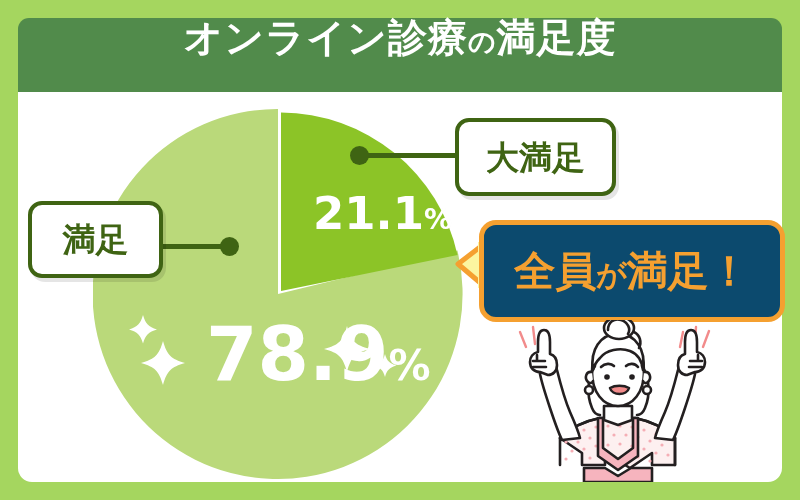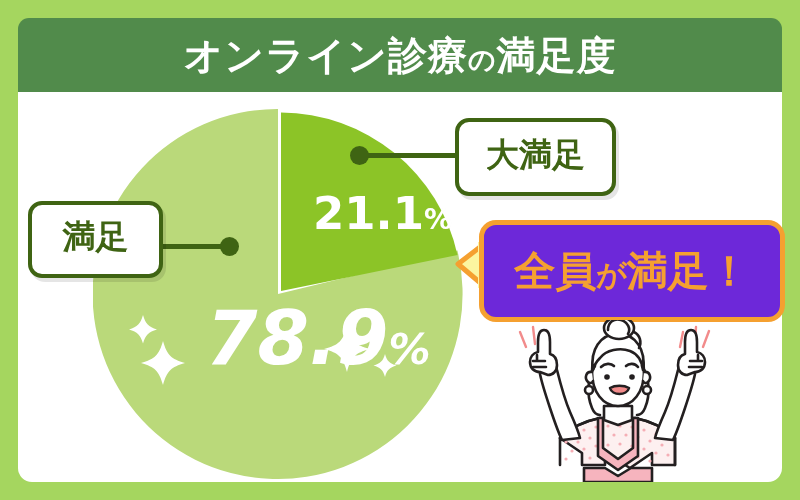--- a/index.html
+++ b/index.html
@@ -11,21 +11,21 @@
   }
   #stage{position:relative;width:800px;height:500px;}
 
   
   .frame-bg{position:absolute;left:0;top:0;width:800px;height:500px;background:#A5D65F;}
 
   
   .header-bar{
     position:absolute;left:18px;top:18px;width:764px;height:74px;
     background:#518B4B;border-radius:11px 11px 0 0;
-    display:flex;align-items:center;justify-content:center;
+    display:flex;align-items:flex-start;justify-content:center;
   }
   .header-title{
     color:#ffffff;font-size:39px;font-weight:700;letter-spacing:1px;
     white-space:nowrap;line-height:1;
   }
   .header-title .small{font-size:27px;}
 
   
   .card{
     position:absolute;left:18px;top:92px;width:764px;height:390px;
@@ -34,45 +34,44 @@
 
   
   .pie-wrap{position:absolute;left:93px;top:109px;width:370px;height:370px;}
   .pie-svg{position:absolute;left:0;top:0;}
   .pie-label{
     position:absolute;color:#ffffff;font-weight:700;line-height:1;
     white-space:nowrap;text-shadow:0 0 1px rgba(0,0,0,.03);
   }
   .lbl-small{font-size:45px;left:220px;top:82px;}
   .lbl-small .pct{font-size:28px;}
-  .lbl-big{font-size:74px;left:113px;top:192px;font-style:italic;}
+  .lbl-big{font-size:74px;left:113px;top:208px;}
   .lbl-big .pct{font-size:42px;}
 
   
   .callout{
     position:absolute;background:#ffffff;border:4px solid #3F6413;
     border-radius:14px;display:flex;align-items:center;justify-content:center;
     box-shadow:3px 4px 0 rgba(0,0,0,.10);
-    font-family:Liberation Mono, monospace;
   }
   .callout-text{color:#3F6413;font-size:33px;font-weight:700;line-height:1;white-space:nowrap;}
   #callout-daimanzoku{left:455px;top:118px;width:153px;height:70px;}
   #callout-manzoku{left:28px;top:201px;width:127px;height:69px;}
 
   .leader{position:absolute;background:#3F6413;height:5px;}
   #leader-line-daimanzoku{left:359px;top:153px;width:100px;}
   #leader-line-manzoku{left:152px;top:244px;width:80px;}
   .leader-dot{position:absolute;width:19px;height:19px;border-radius:50%;background:#3F6413;}
   #leader-dot-daimanzoku{left:350px;top:146px;}
   #leader-dot-manzoku{left:220px;top:237px;}
 
   
   .bubble{
     position:absolute;left:479px;top:220px;width:296px;height:92px;
-    background:#6d28d9;border:5px solid #F5A030;border-radius:17px;
+    background:#0c4a6e;border:5px solid #F5A030;border-radius:17px;
     display:flex;align-items:center;justify-content:center;
   }
   .bubble-text{
     color:#F5A030;font-size:41px;font-weight:700;line-height:1;white-space:nowrap;
   }
   .bubble-text .ga{font-size:30px;}
   .bubble-tail{position:absolute;left:452px;top:240px;width:34px;height:52px;}
 
   
   .illus{position:absolute;left:500px;top:320px;width:282px;height:162px;}

